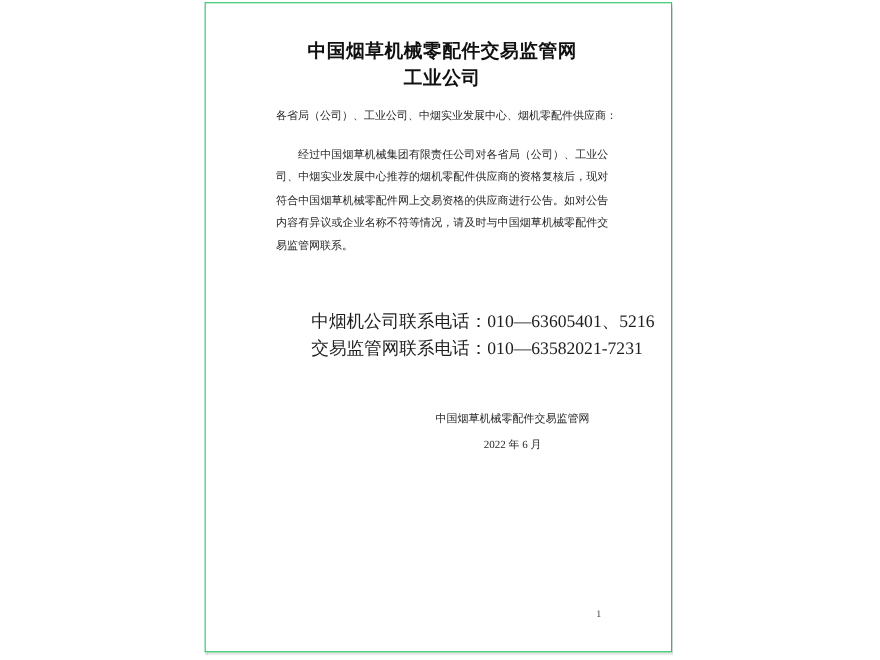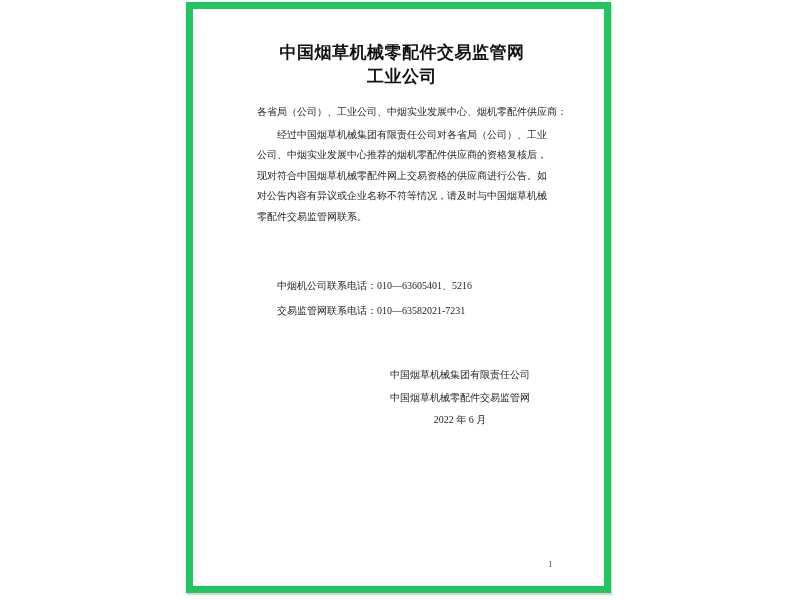--- a/index.html
+++ b/index.html
@@ -10,21 +10,21 @@
     position: relative;
     overflow: hidden;
   }
   .page {
     position: absolute;
     left: 186px;
     top: 2px;
     width: 425px;
     height: 591px;
     background: #ffffff;
-    border: 7px solid #22c55e;
+    border: 1px solid #22c55e;
     box-shadow: 1px 2px 1px rgba(0,0,0,0.16);
   }
   .content {
     padding: 0 57px 0 64px;
     color: #222222;
   }
   .doc-title {
     margin-top: 32px;
     text-align: center;
     font-size: 17px;
@@ -36,31 +36,31 @@
   .body-text {
     font-size: 10px;
     line-height: 20.5px;
     color: #262626;
   }
   .salutation {
     margin-top: 13px;
     white-space: nowrap;
   }
   .paragraph {
-    margin-top: 2px;
+    margin-top: 15px;
     text-indent: 2em;
     text-align: justify;
   }
   .closing {
     margin-top: 2px;
     text-indent: 2em;
   }
   .contacts {
     margin-top: 46px;
-    font-size: 10px;
+    font-size: 16px;
     line-height: 25px;
     color: #1e1e1e;
   }
   .contact-line {
     text-indent: 2em;
     white-space: nowrap;
   }
   .signature {
     margin-top: 41px;
     margin-left: auto;
@@ -96,21 +96,20 @@
 
     <div class="body-text paragraph">经过中国烟草机械集团有限责任公司对各省局（公司）、工业公司、中烟实业发展中心推荐的烟机零配件供应商的资格复核后，现对符合中国烟草机械零配件网上交易资格的供应商进行公告。如对公告内容有异议或企业名称不符等情况，请及时与中国烟草机械零配件交易监管网联系。</div>
 
 
     <div class="contacts">
       <div class="contact-line">中烟机公司联系电话：010—63605401、5216</div>
       <div class="contact-line">交易监管网联系电话：010—63582021-7231</div>
     </div>
 
     <div class="signature">
-      <div class="sig-line">中国烟草机械集团有限责任公司</div>
       <div class="sig-line">中国烟草机械零配件交易监管网</div>
       <div class="sig-line">2022 年 6 月</div>
     </div>
 
   </div>
 
   <div class="page-number">1</div>
 </div>
 
 </body></html>

